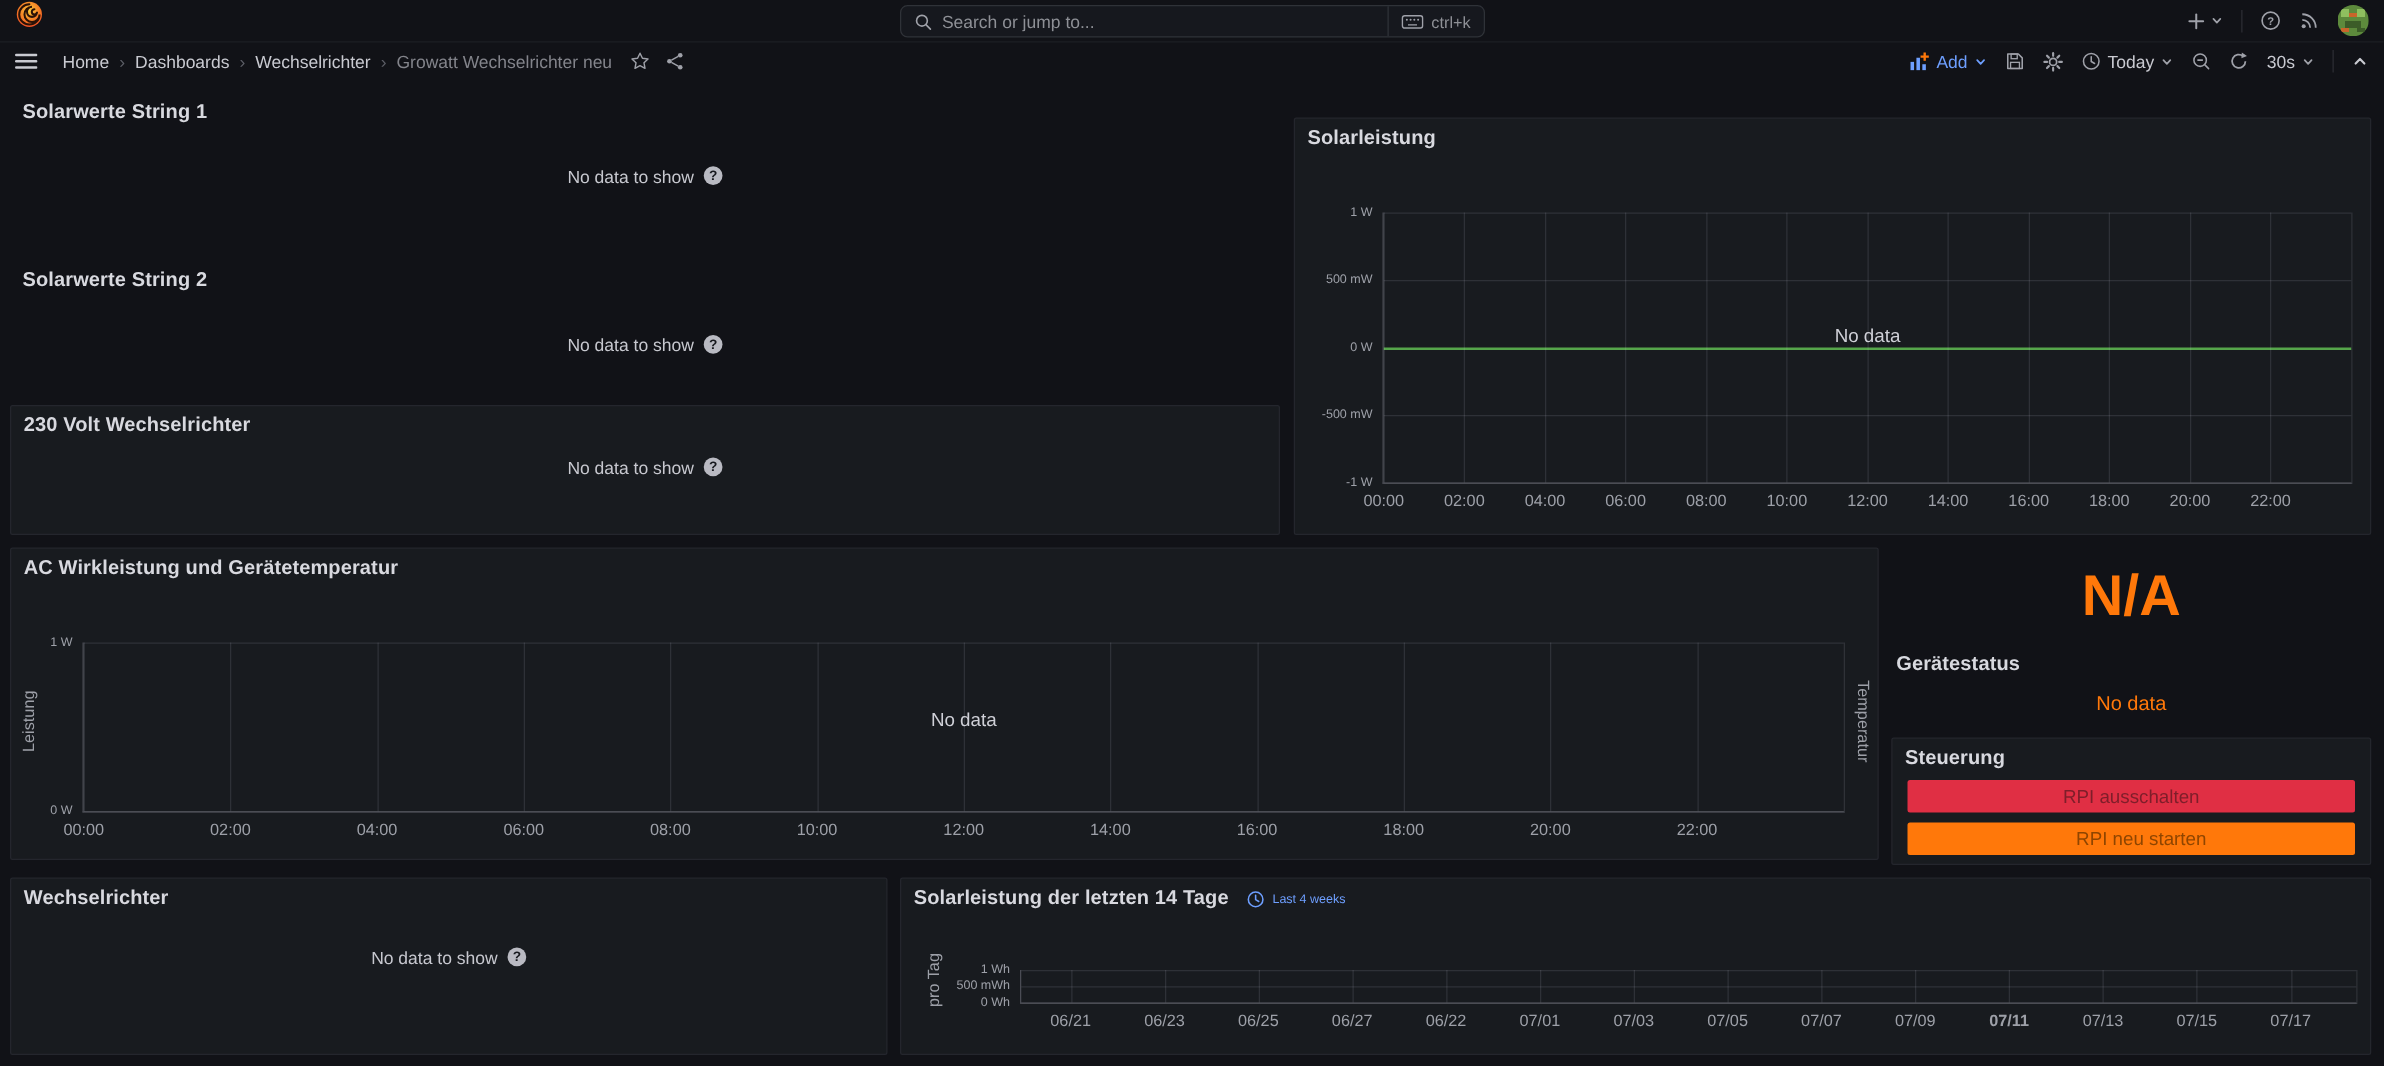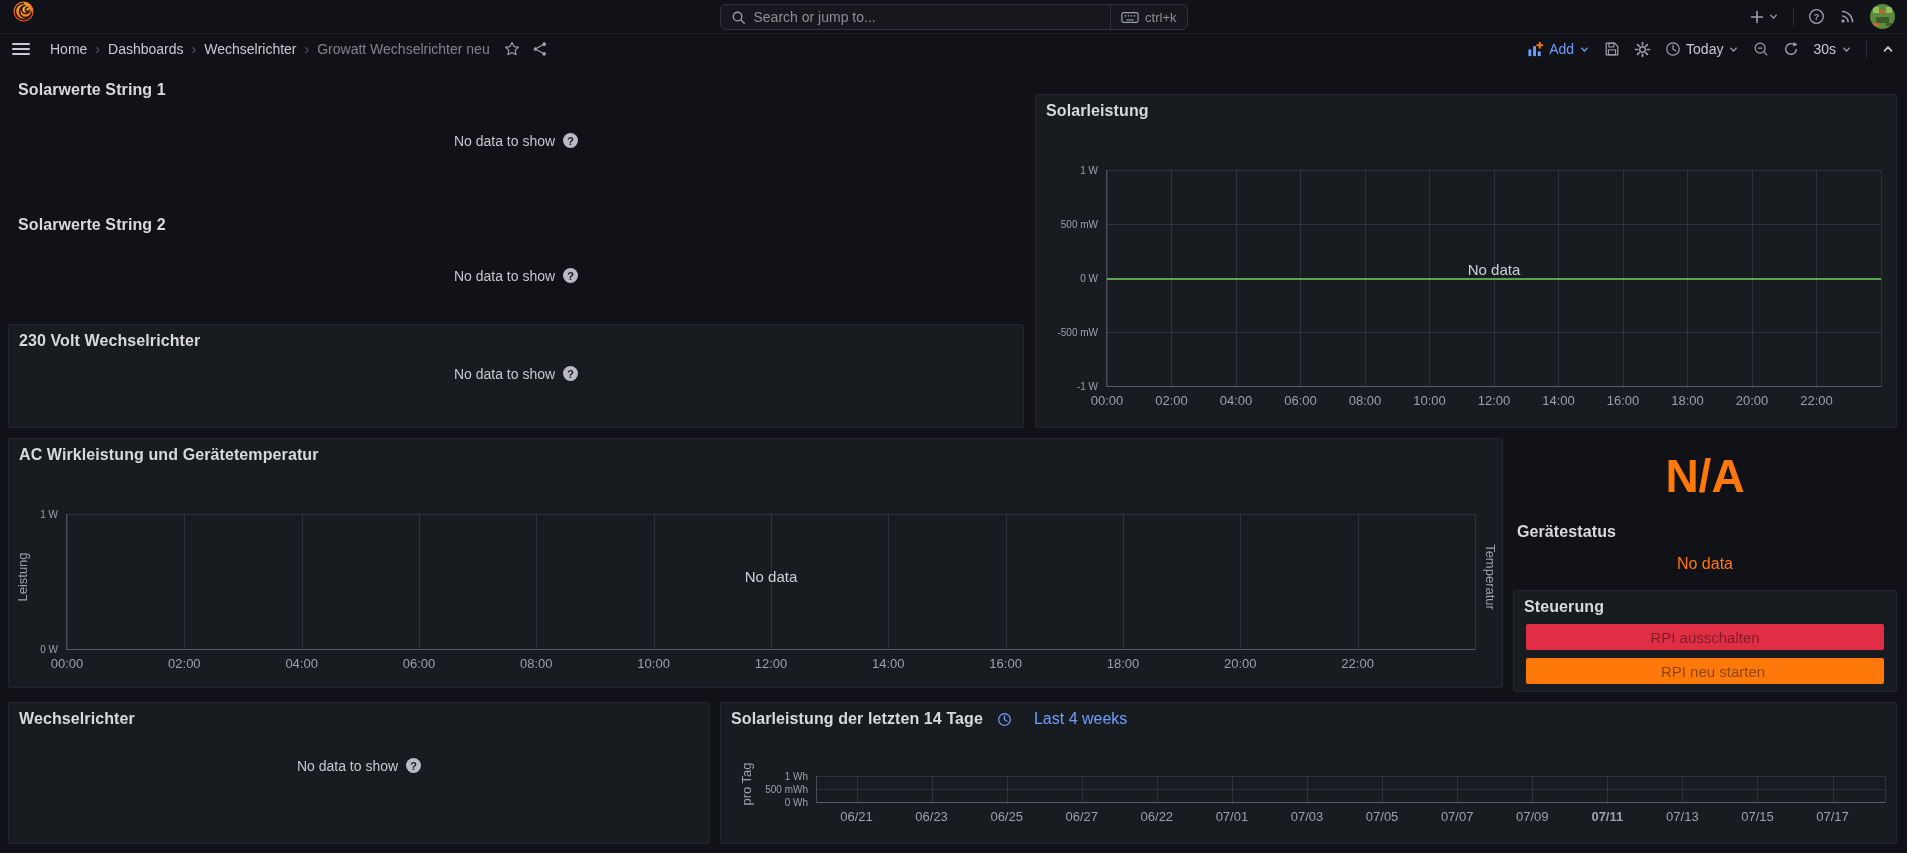--- a/index.html
+++ b/index.html
@@ -40,21 +40,21 @@
   .tb-add{color:var(--link);font-weight:500}
 
   
   #dash{position:relative;width:1907px;height:789px;background:var(--bg)}
   .panel{position:absolute;display:flex;flex-direction:column;border-radius:2px}
   .panel.bordered{background:var(--panel);border:1px solid var(--border)}
   .panel-title-row{display:flex;align-items:center;gap:14px;padding:7px 10px 2px 10px}
   .panel-title{font-size:16px;font-weight:700;color:var(--text-bright);cursor:pointer;letter-spacing:.1px}
   .empty-flex{flex:1;display:flex;align-items:center;justify-content:center;gap:8px;color:#c7c8cf;font-size:14px}
   .help-icon{width:15px;height:15px;border-radius:50%;background:#b9bac2;color:#16181d;font-size:11px;font-weight:700;display:inline-flex;align-items:center;justify-content:center;cursor:pointer}
-  .time-link{display:flex;align-items:center;gap:22px;color:var(--link);font-size:16px;cursor:pointer}
+  .time-link{display:flex;align-items:center;gap:6px;color:var(--link);font-size:10px;cursor:pointer}
 
   
   .chart{position:relative;flex:1}
   .plot{position:absolute;border-left:1px solid var(--axis);border-right:1px solid var(--grid);border-bottom:1px solid var(--axis)}
   .hgrid{position:absolute;left:0;right:0;height:1px;background:var(--grid)}
   .hgrid.zero{height:2px}
   .vgrid{position:absolute;top:0;bottom:0;width:1px;background:var(--grid)}
   .ylab{position:absolute;right:calc(100% + 9px);transform:translateY(-50%);color:var(--dim);font-size:10px;white-space:nowrap}
   .xlab{position:absolute;top:calc(100% + 7px);transform:translateX(-50%);color:var(--dim);font-size:13px;white-space:nowrap}
   .nodata{position:absolute;left:50%;top:46%;transform:translate(-50%,-50%);color:#cfd0d7;font-size:15px}

